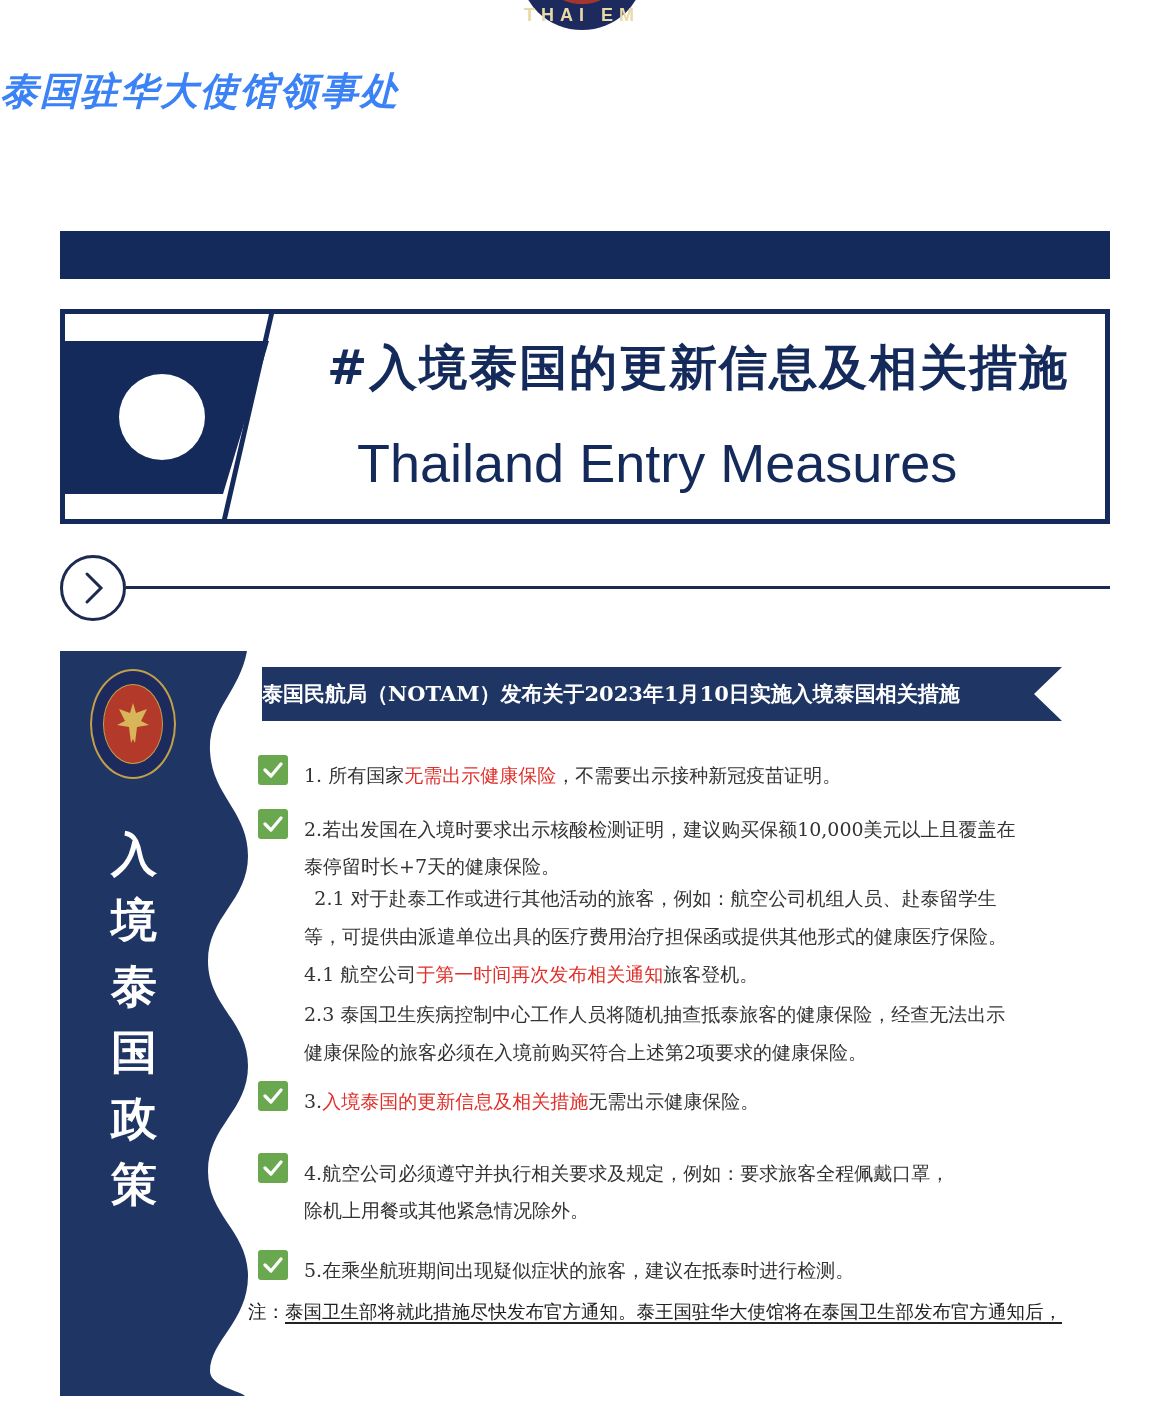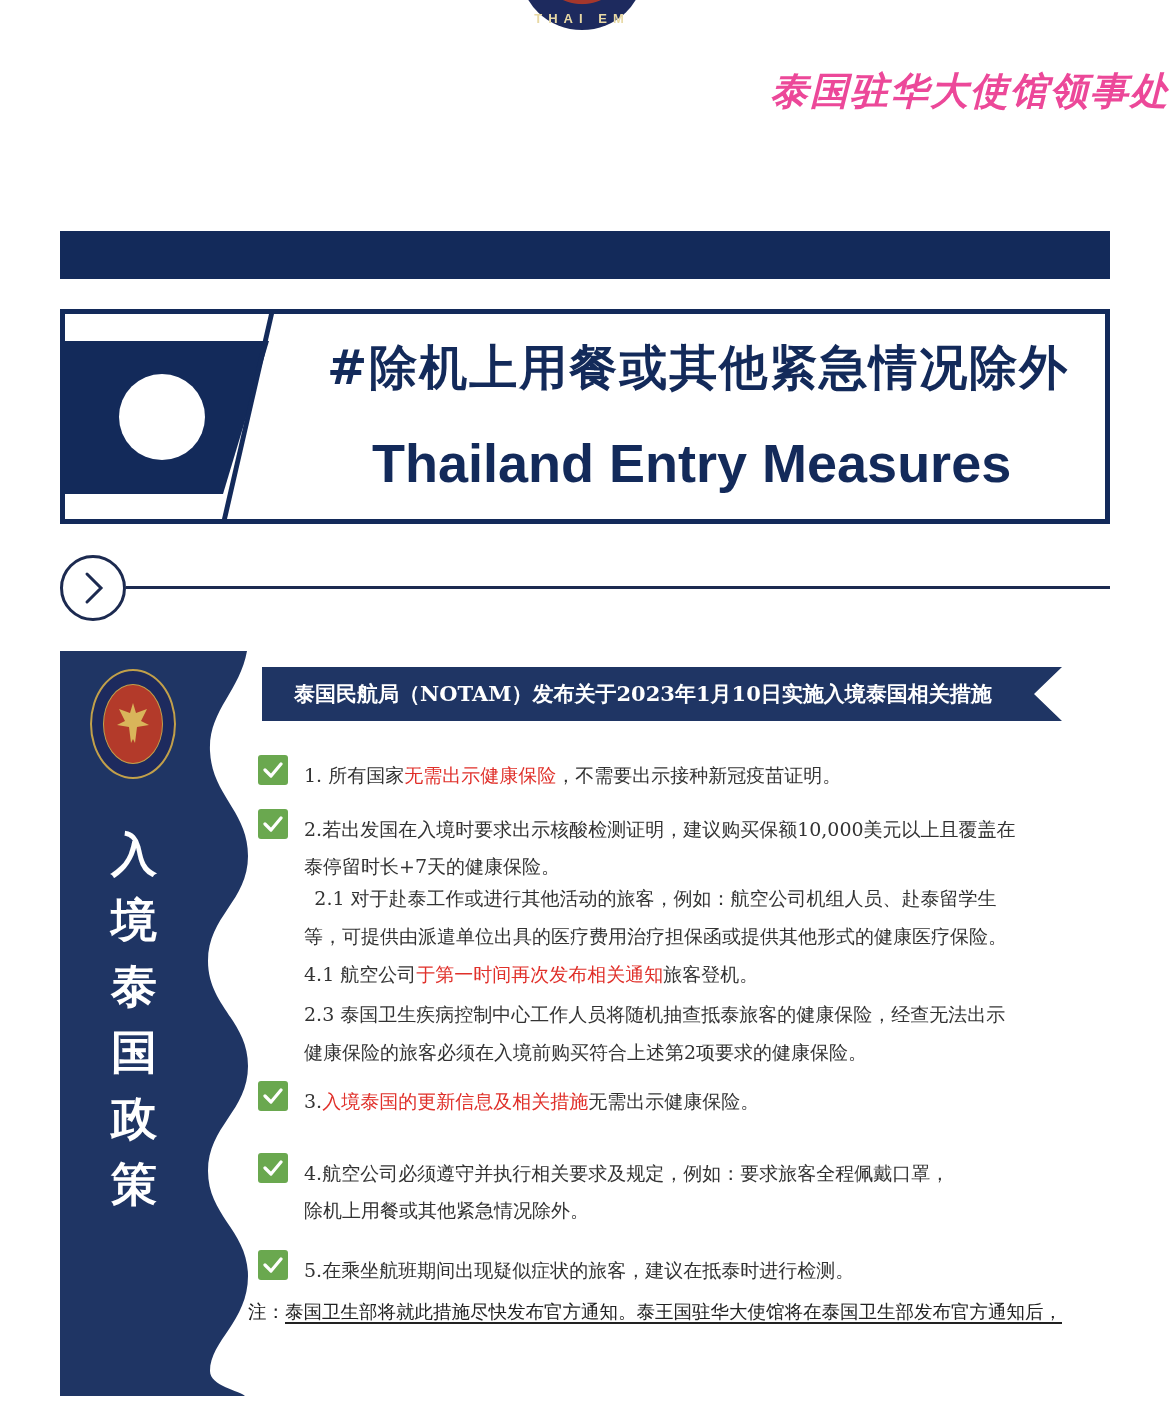--- a/index.html
+++ b/index.html
@@ -7,27 +7,27 @@
     body { position: relative; font-family: "DejaVu Sans", "Liberation Sans", sans-serif; color: #222; }
 
     
     .top-emblem {
       position: absolute; left: 520px; top: -90px; width: 124px; height: 120px;
       border-radius: 50%;
       background: radial-gradient(circle at 50% 40%, #a4372c 0 48%, #1d2a5e 49% 90%, #c2a04a 91% 100%);
     }
     .top-emblem-text {
       position: absolute; left: 0; right: 0; bottom: 4px; text-align: center;
-      color: #e8d9a5; font-size: 13px; font-weight: bold; letter-spacing: 6px;
+      color: #e8d9a5; font-size: 18px; font-weight: bold; letter-spacing: 6px;
       font-family: "Liberation Sans", sans-serif;
     }
 
     .office-title {
-      position: absolute; left: 0; right: 0; top: 66px; text-align: right;
-      font-size: 38px; font-weight: bold; font-style: italic; color: #ec4899;
+      position: absolute; left: 0; right: 0; top: 66px; text-align: left;
+      font-size: 38px; font-weight: bold; font-style: italic; color: #3b82f6;
       letter-spacing: 2px;
     }
 
     .navy-bar {
       position: absolute; left: 60px; top: 231px; width: 1050px; height: 48px;
       background: #132a5a;
     }
 
     .banner {
       position: absolute; left: 60px; top: 309px; width: 1050px; height: 215px;
@@ -36,21 +36,21 @@
     .banner-flag {
       position: absolute; left: 0; top: 0; width: 210px; height: 205px;
     }
     .banner-title-cn {
       position: absolute; left: 262px; top: 22px; white-space: nowrap;
       font-size: 48px; font-weight: bold; color: #132a5a; letter-spacing: 2px;
     }
     .banner-title-en {
       position: absolute; left: 292px; top: 118px; white-space: nowrap;
       font-family: "Liberation Sans", sans-serif;
-      font-size: 54px; font-weight: bold; color: #132a5a; margin-left: 15px;
+      font-size: 54px; font-weight: normal; color: #132a5a;
     }
 
     .divider-row { position: absolute; left: 60px; top: 555px; width: 1050px; height: 66px; }
     .divider-circle {
       position: absolute; left: 0; top: 0; width: 66px; height: 66px;
       border: 3px solid #1c2a50; border-radius: 50%; background: #fff;
       display: flex; align-items: center; justify-content: center; cursor: pointer;
     }
     .divider-line {
       position: absolute; left: 66px; top: 31px; right: 0; height: 3px; background: #1c2a50;
@@ -73,21 +73,21 @@
       position: absolute; left: 40px; top: 170px; width: 68px;
       color: #ffffff; font-size: 46px; font-weight: bold; line-height: 66px; text-align: center;
     }
     .side-vertical-title span { display: block; }
 
     .notam-ribbon {
       position: absolute; left: 202px; top: 16px; width: 800px; height: 54px;
       background: #1f3564;
       clip-path: polygon(0 0, 100% 0, 96.5% 50%, 100% 100%, 0 100%);
       color: #ffffff; font-family: "DejaVu Serif", "Liberation Serif", serif;
-      font-size: 21px; font-weight: bold; line-height: 54px; padding-left: 32px; white-space: nowrap;
+      font-size: 21px; font-weight: bold; line-height: 54px; padding-left: 0; white-space: nowrap;
     }
 
     .content {
       position: absolute; left: 188px; top: 0; width: 870px;
       font-family: "DejaVu Serif", "Liberation Serif", serif; color: #333;
       font-size: 19px;
     }
     .item { position: absolute; left: 10px; }
     .check {
       position: absolute; left: 0; top: 0; width: 30px; height: 30px; border-radius: 3px;
@@ -109,21 +109,21 @@
 <div class="office-title">泰国驻华大使馆领事处</div>
 
 <div class="navy-bar"></div>
 
 <div class="banner">
   <svg class="banner-flag" viewBox="0 0 210 205" width="210" height="205">
     <polygon points="0,27 204,27 158,180 0,180" fill="#132a5a"></polygon>
     <polygon points="204,0 209,0 162,205 157,205" fill="#132a5a"></polygon>
     <circle cx="97" cy="103" r="43" fill="#ffffff"></circle>
   </svg>
-  <div class="banner-title-cn">#除机上用餐或其他紧急情况除外</div>
+  <div class="banner-title-cn">#入境泰国的更新信息及相关措施</div>
   <div class="banner-title-en">Thailand Entry Measures</div>
 </div>
 
 <div class="divider-row">
   <div class="divider-circle">
     <svg width="24" height="34" viewBox="0 0 24 34">
       <polyline points="6,3 20,17 6,31" fill="none" stroke="#1c2a50" stroke-width="3" stroke-linecap="round"></polyline>
     </svg>
   </div>
   <div class="divider-line"></div>

